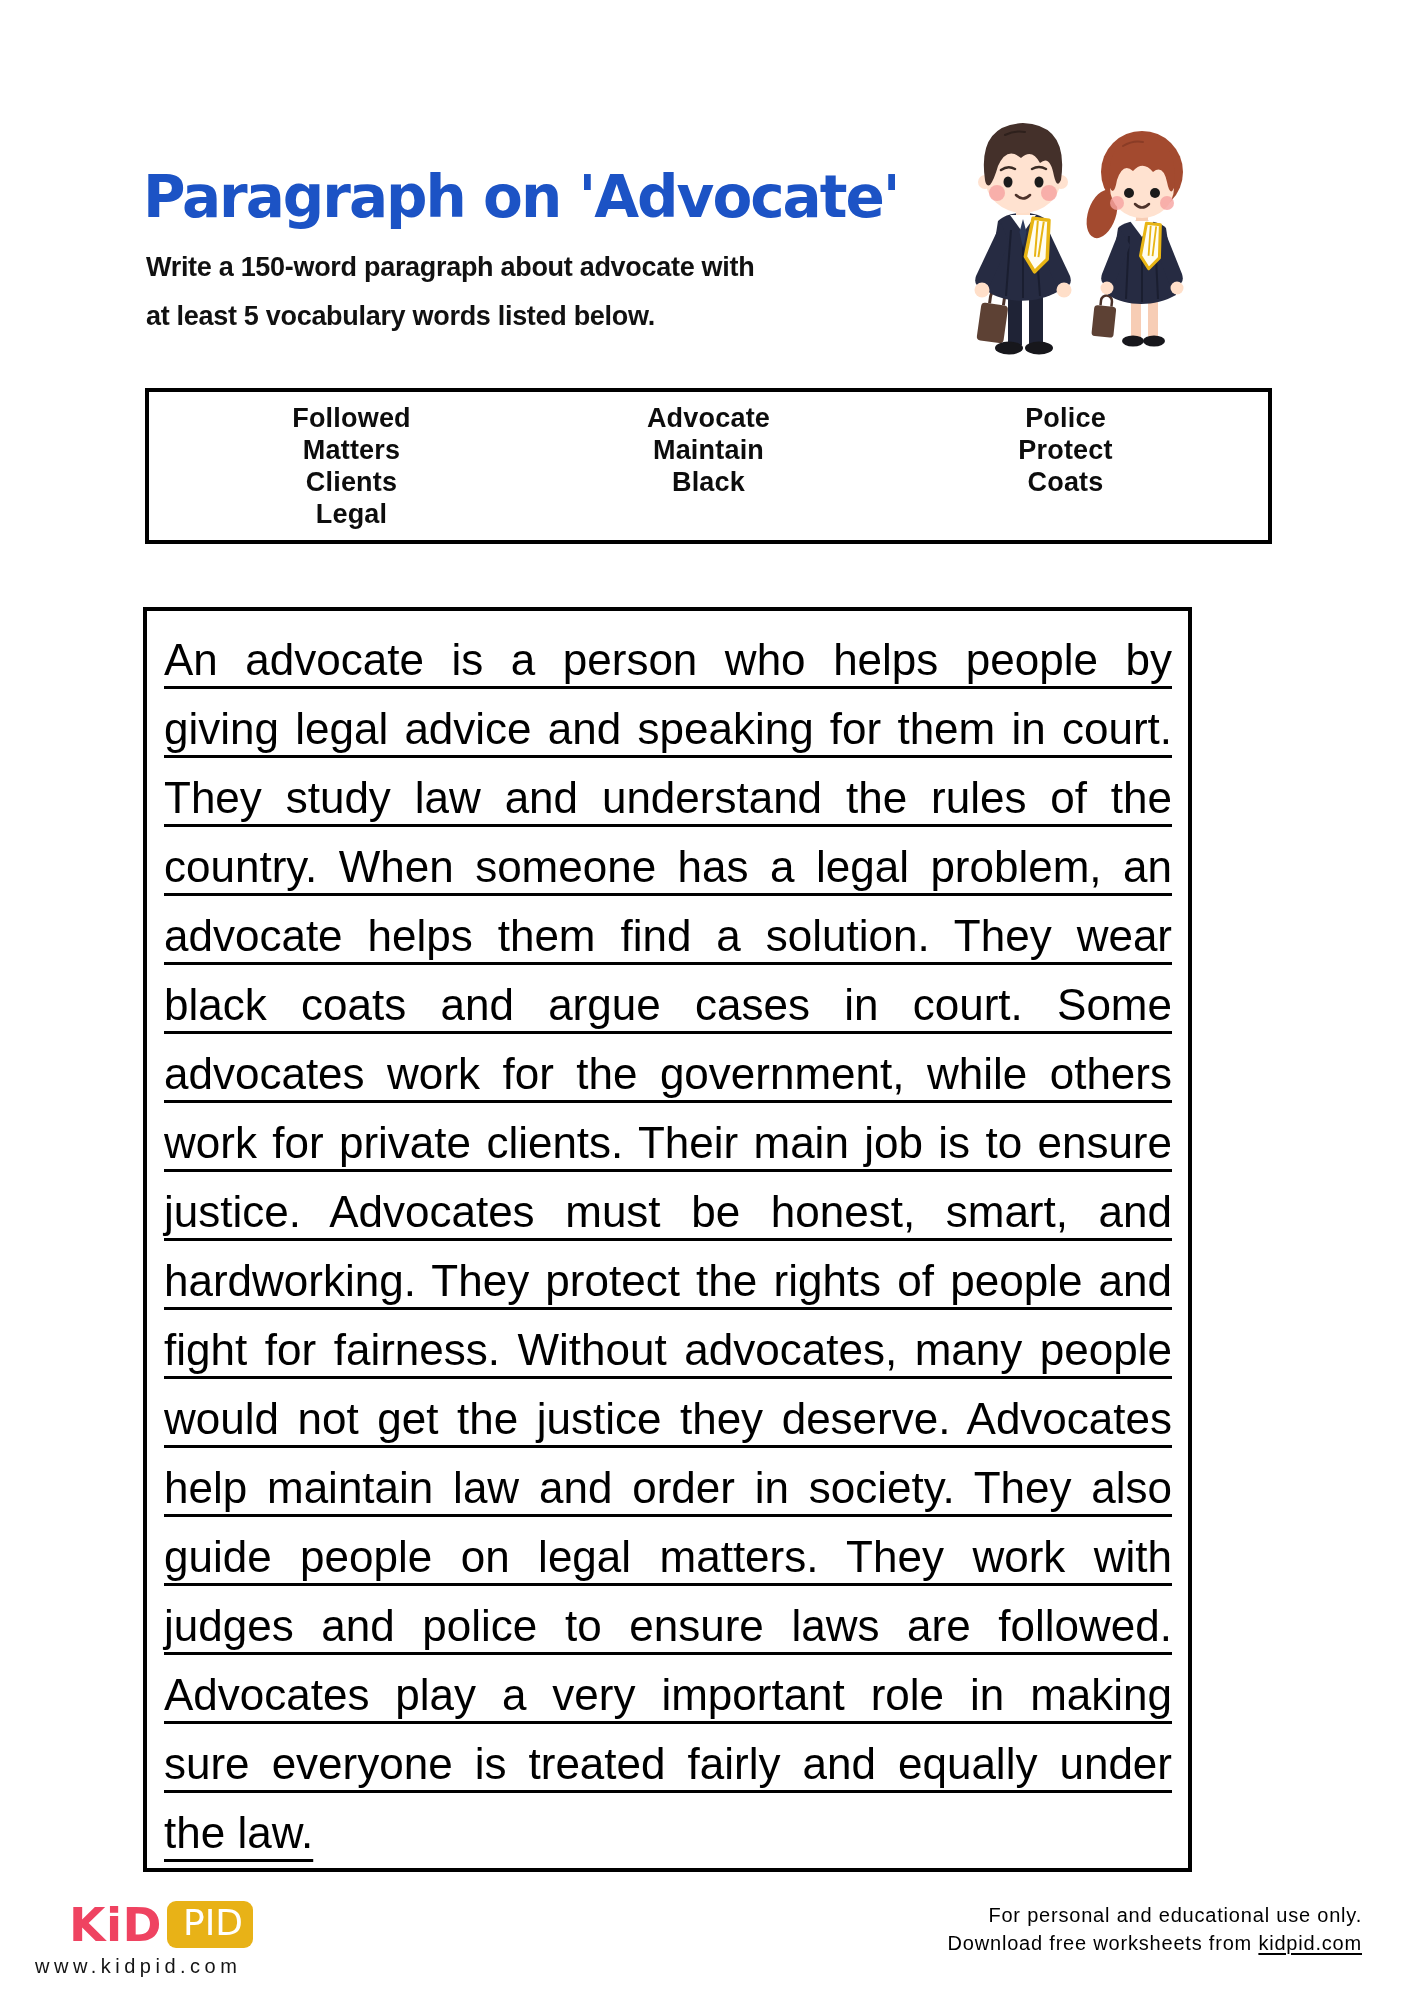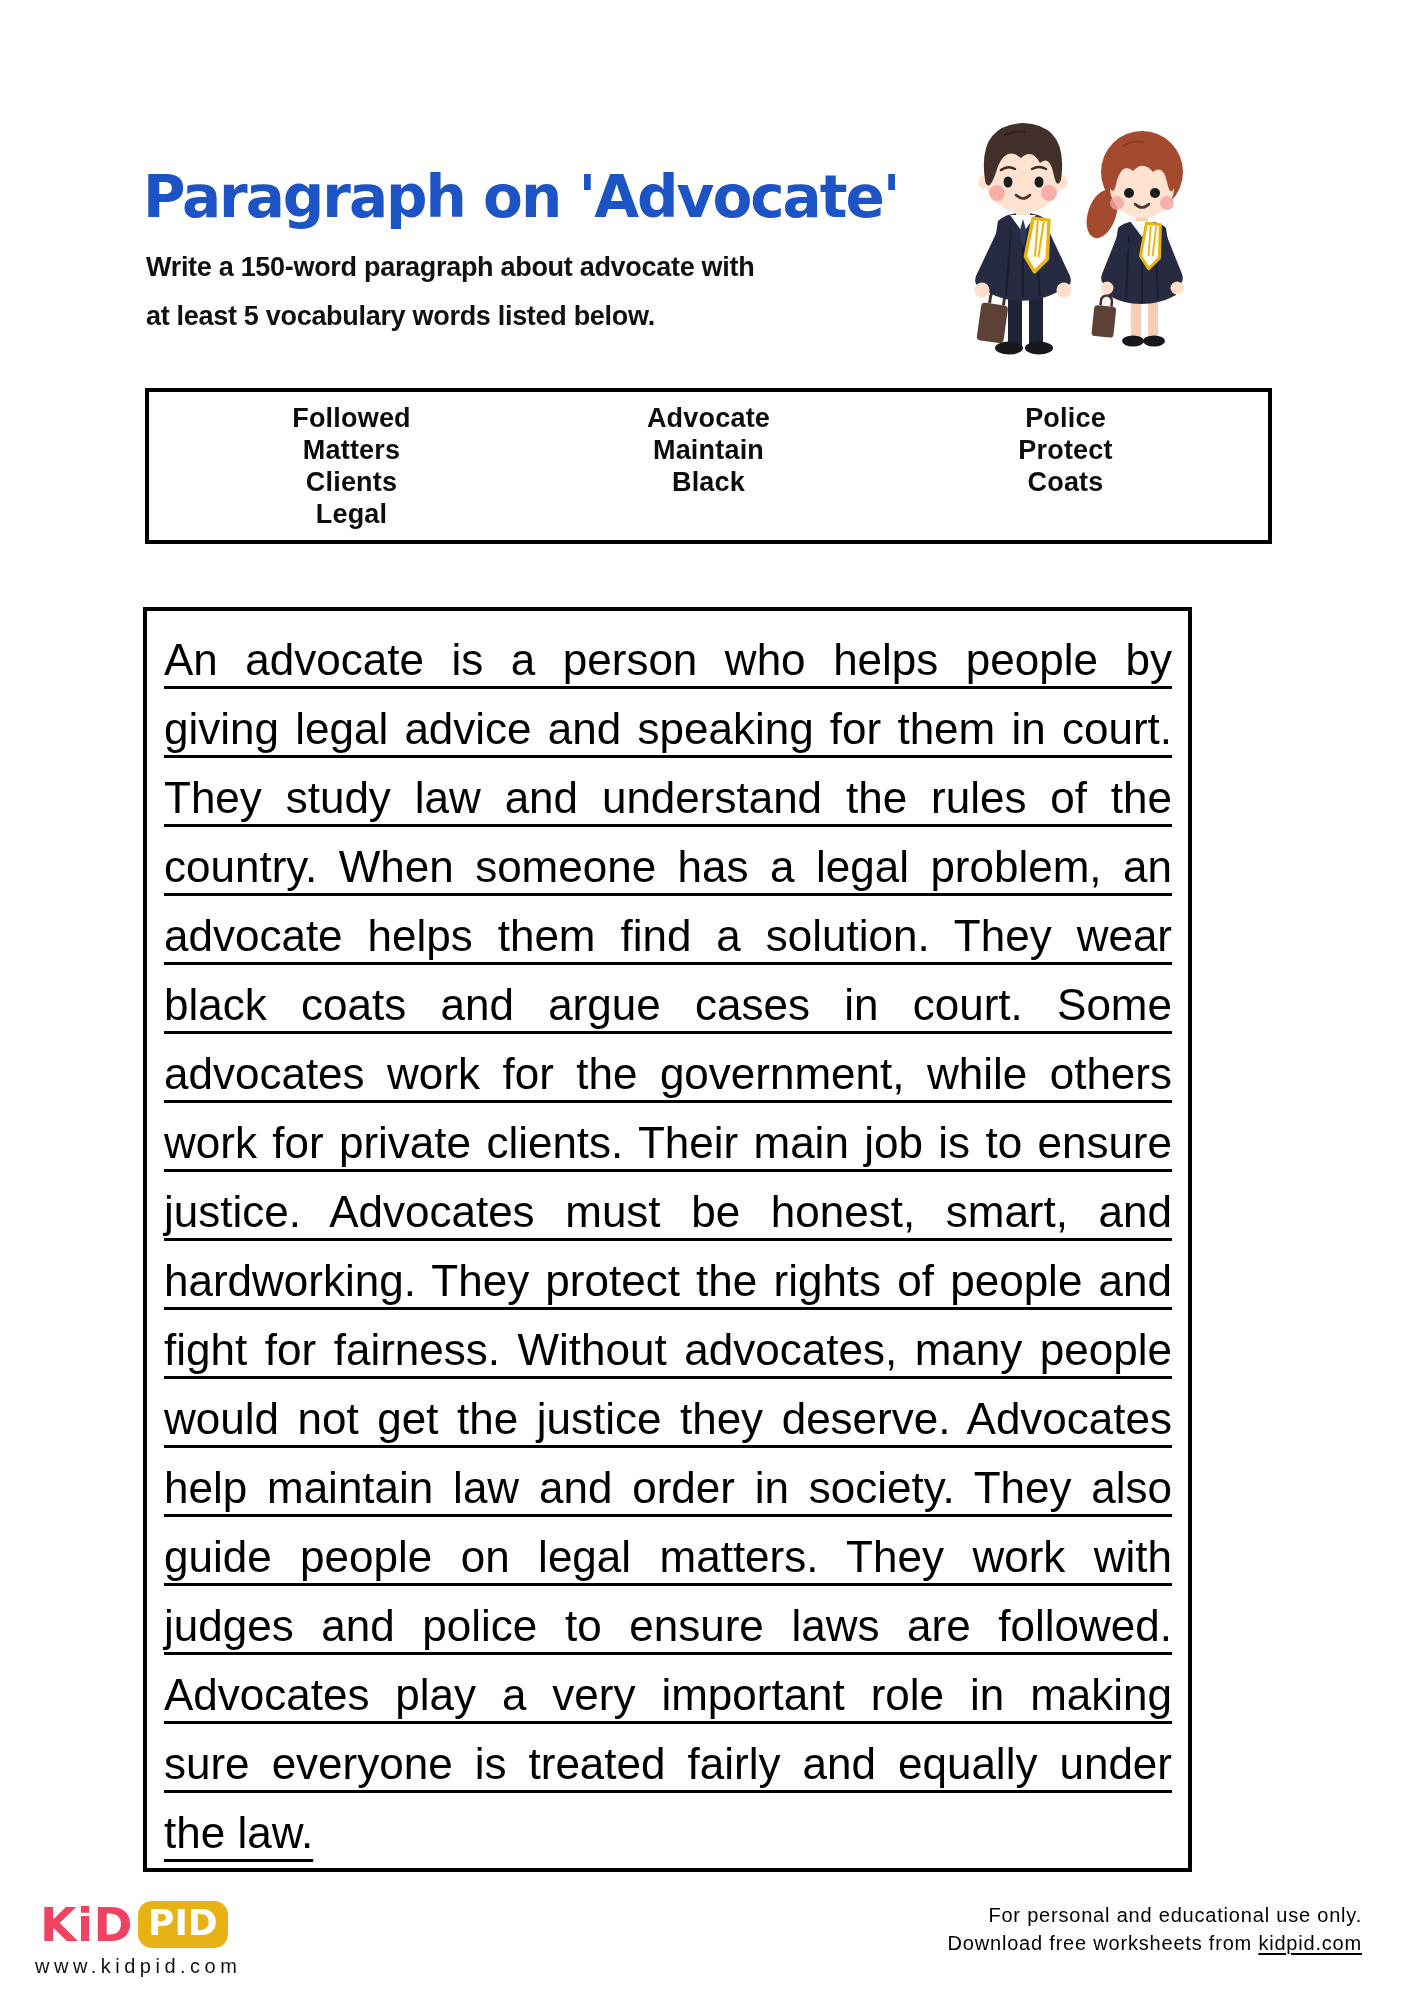--- a/index.html
+++ b/index.html
@@ -55,22 +55,22 @@
   .para-line.last { text-align-last:left; }
 
   
   .logo {
     position:absolute; left:40px; top:1897px;
     display:flex; align-items:center; gap:5px;
     font-family:"DejaVu Sans","Liberation Sans",sans-serif;
   }
   .logo-kid { font-size:47px; font-weight:bold; letter-spacing:0.5px; }
   .logo-pid {
-    display:inline-block; font-size:36px; font-weight:bold; color:#ffffff;
-    border-radius:14px; padding:4px 10px 7px 10px; line-height:1;
+    display:inline-block; font-size:36px; font-weight:normal; color:#ffffff;
+    border-radius:9px; padding:4px 10px 7px 16px; line-height:1;
   }
   .website {
     position:absolute; left:35px; top:1955px;
     font-size:20px; letter-spacing:4.5px; color:#141414;
   }
   .notice {
     position:absolute; right:52px; top:1901px;
     text-align:right; font-size:20px; line-height:28px; color:#000;
     letter-spacing:0.8px;
   }
@@ -189,21 +189,21 @@
       <div class="para-line">would not get the justice they deserve. Advocates</div>
       <div class="para-line">help maintain law and order in society. They also</div>
       <div class="para-line">guide people on legal matters. They work with</div>
       <div class="para-line">judges and police to ensure laws are followed.</div>
       <div class="para-line">Advocates play a very important role in making</div>
       <div class="para-line">sure everyone is treated fairly and equally under</div>
       <div class="para-line last">the law.</div>
     </div>
 
   <div class="logo">
-    <span class="logo-kid" style="color: rgb(239, 67, 97);">KiD</span>
+    <span class="logo-kid" style="color: rgb(239, 67, 97); margin-left: 29px;">KiD</span>
     <span class="logo-pid" style="background: rgb(232, 178, 23);">PID</span>
   </div>
   <div class="website">www.kidpid.com</div>
 
   <div class="notice">
     <div>For personal and educational use only.</div>
     <div><span>Download free worksheets from </span><a class="kidpid-link">kidpid.com</a></div>
   </div>
 
 </div>

